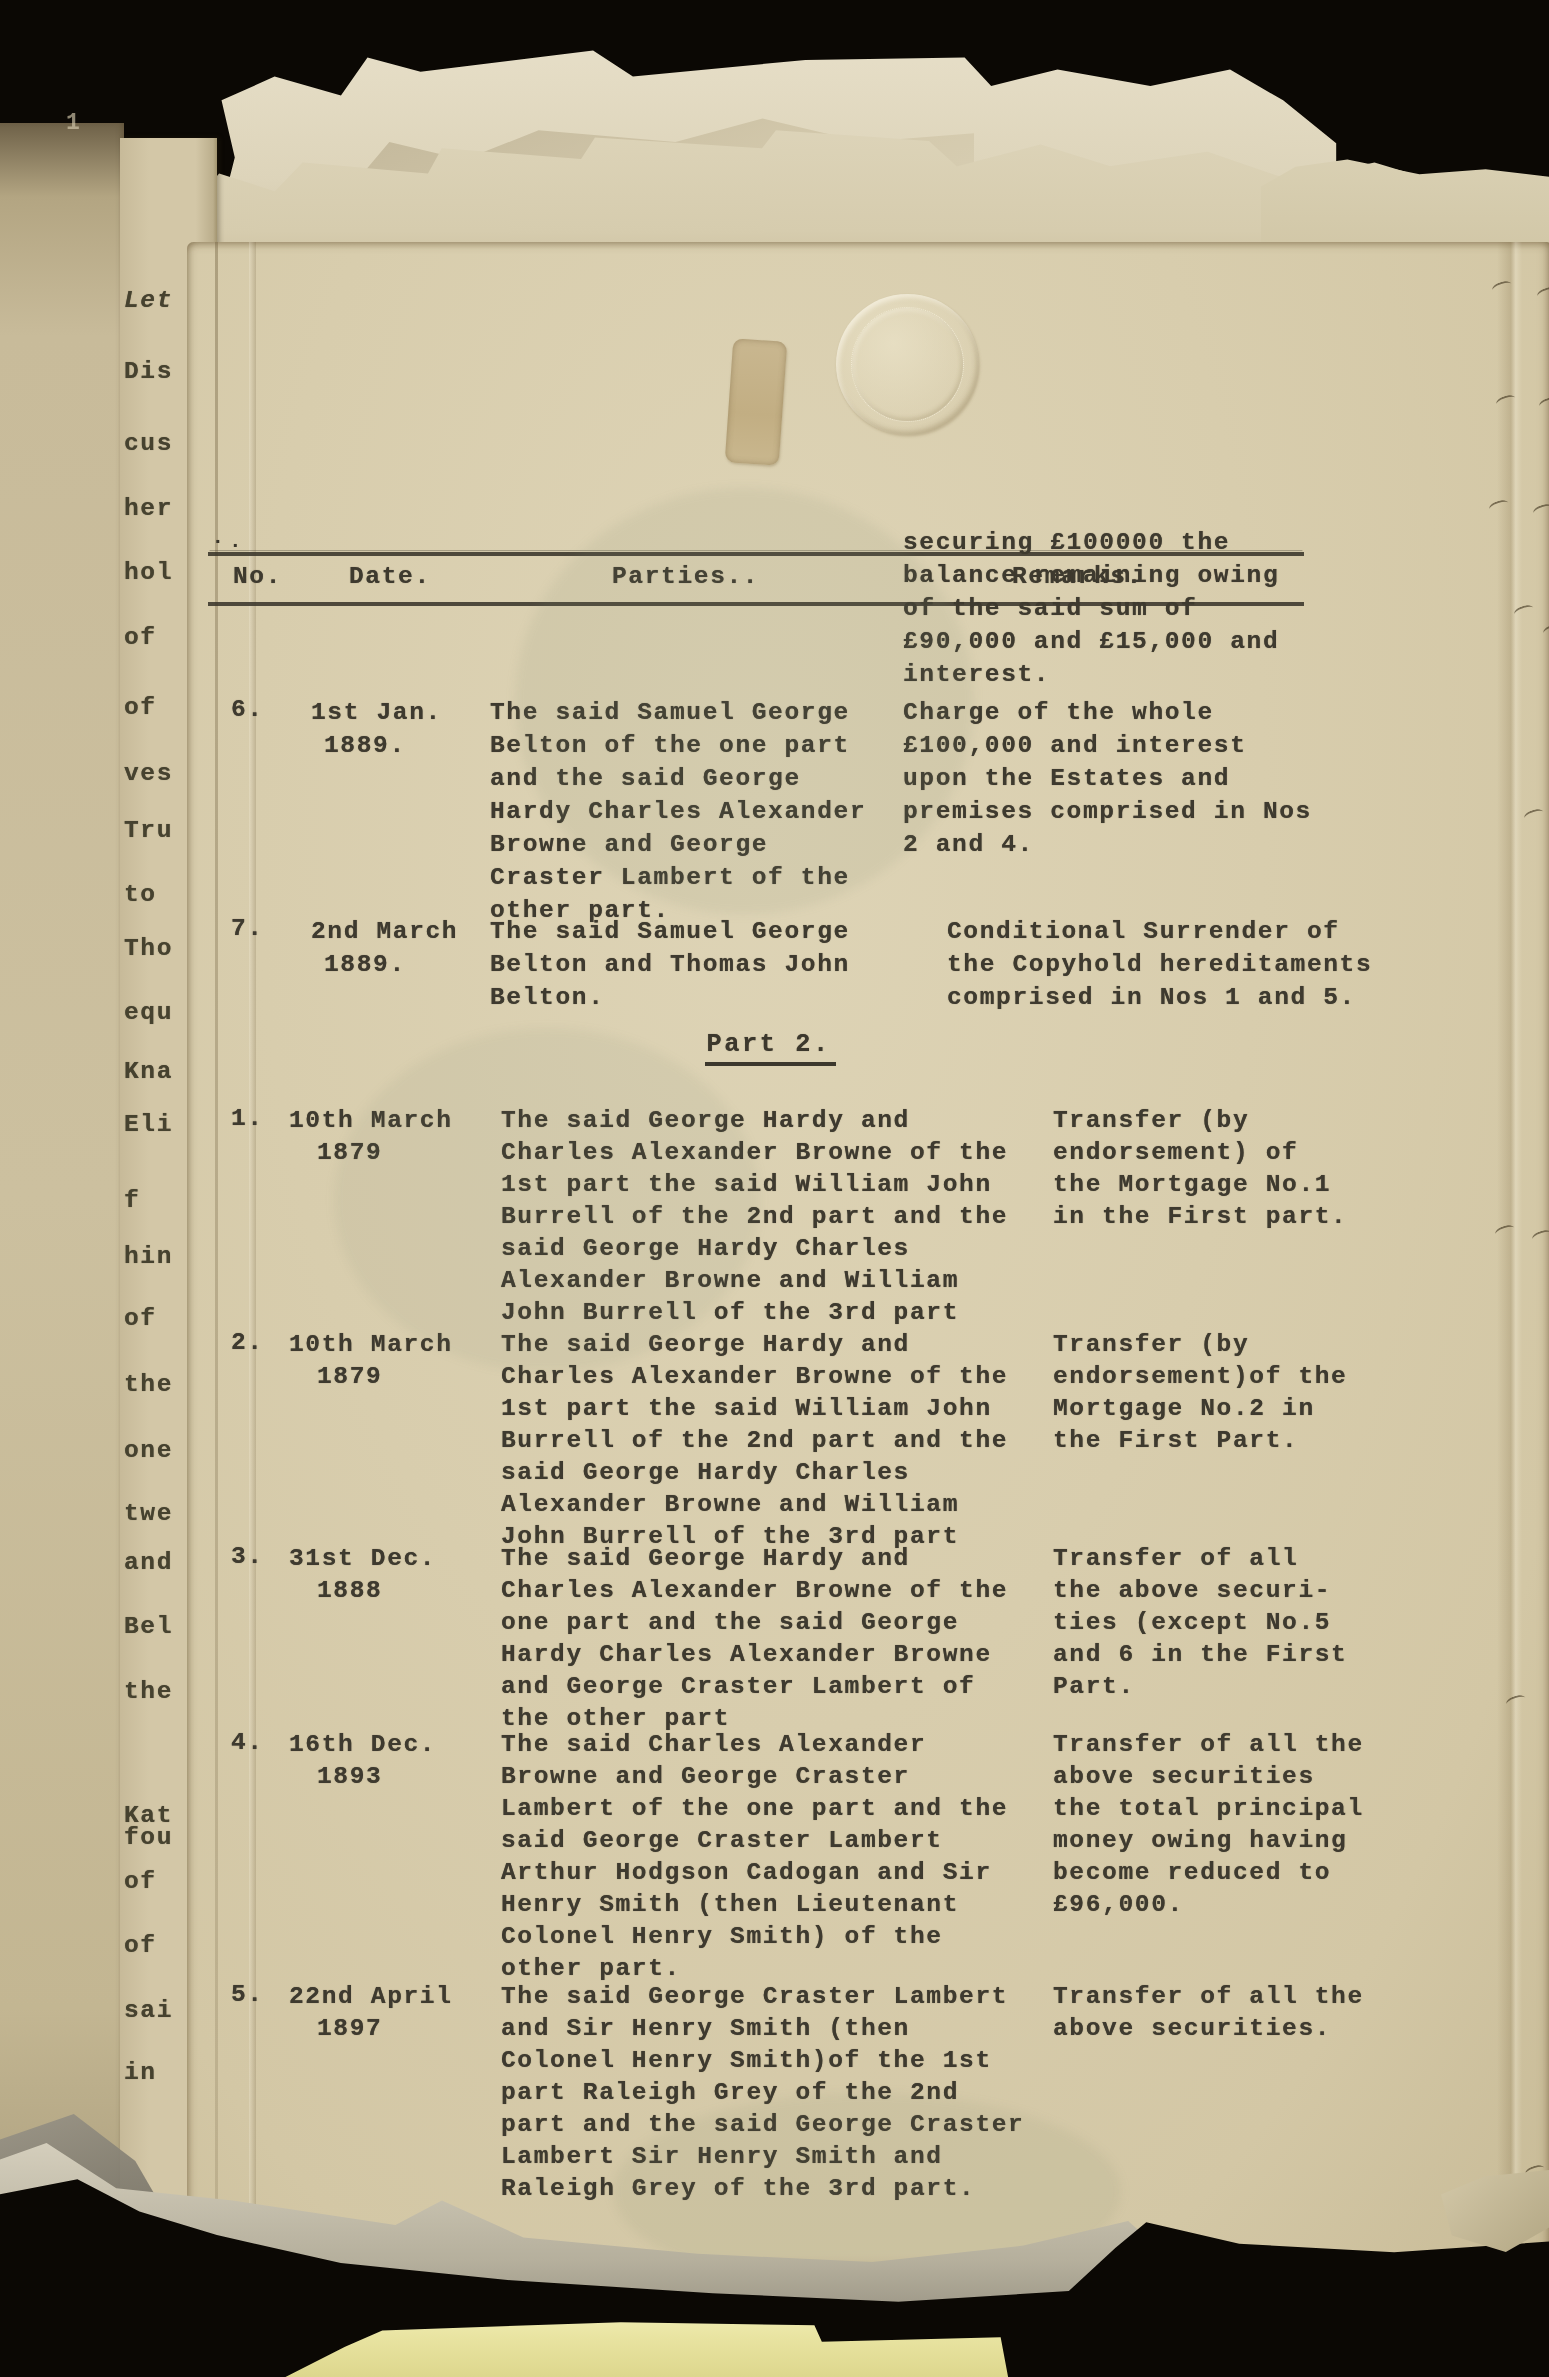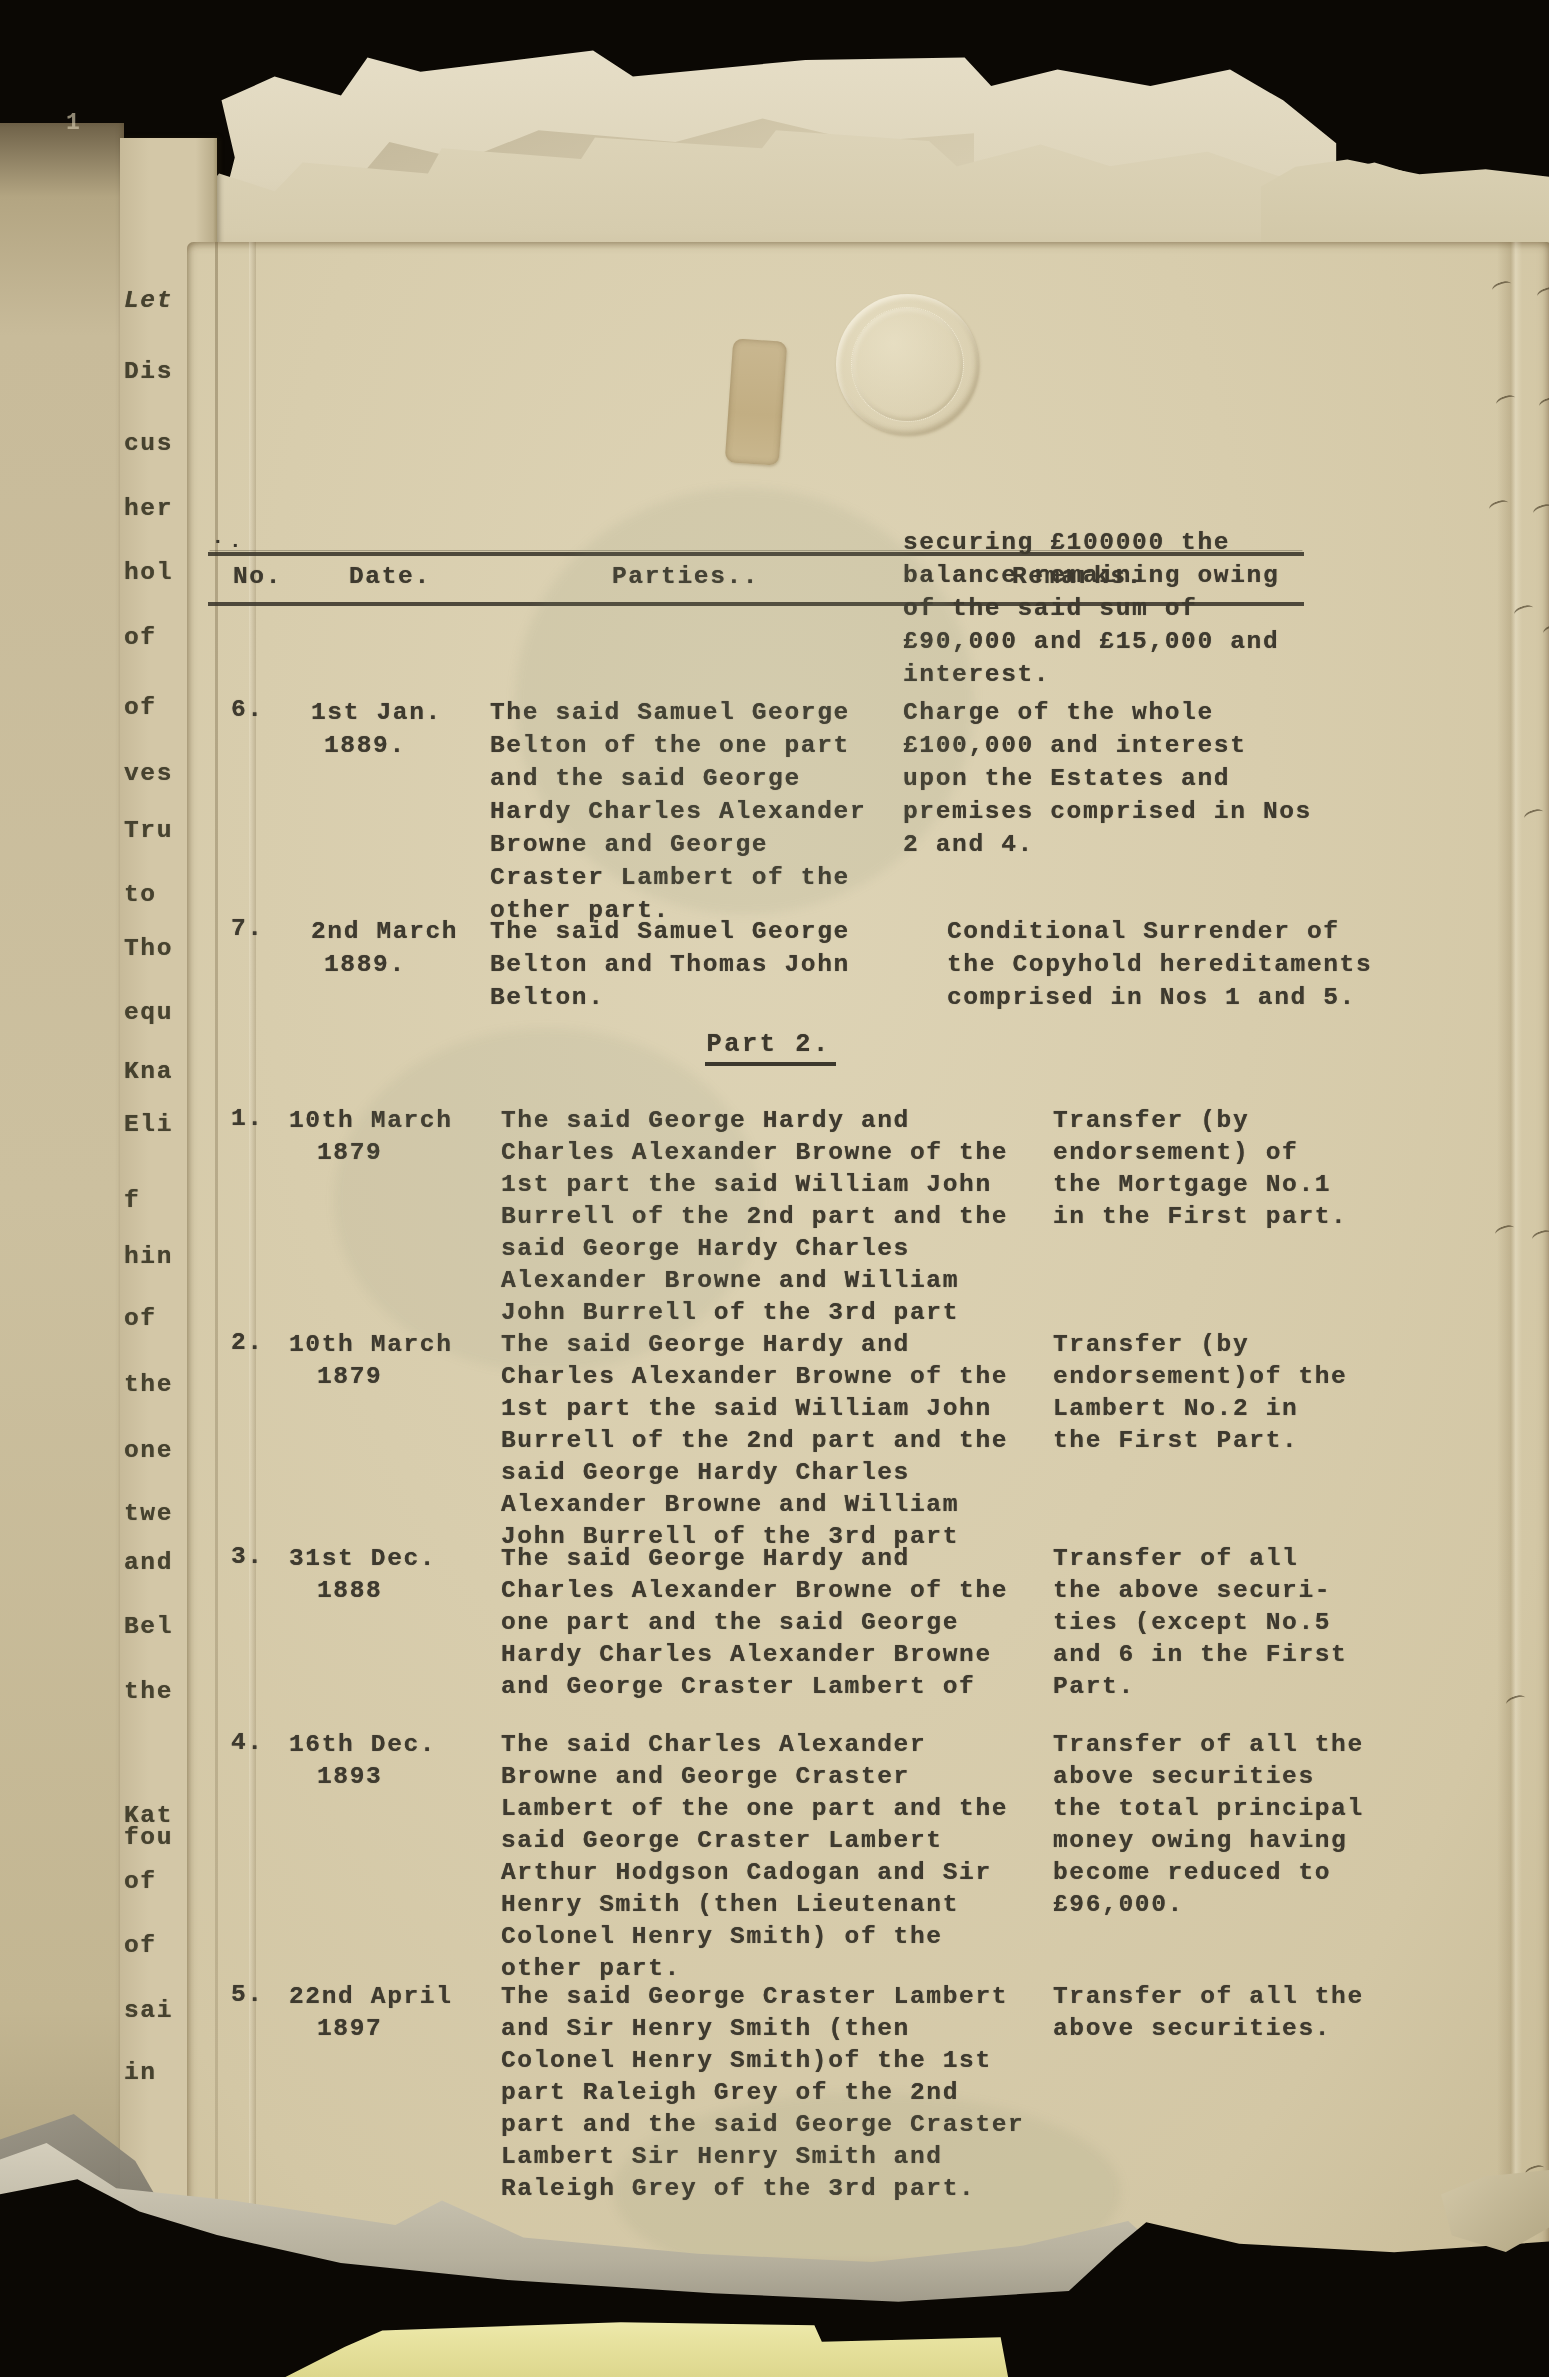--- a/index.html
+++ b/index.html
@@ -251,34 +251,35 @@
         <div>Charles Alexander Browne of the</div>
         <div>1st part the said William John</div>
         <div>Burrell of the 2nd part and the</div>
         <div>said George Hardy Charles</div>
         <div>Alexander Browne and William</div>
         <div>John Burrell of the 3rd part</div>
       </div>
       <div class="typew lh39" style="left: 866px; top: 1087px;">
         <div>Transfer (by</div>
         <div>endorsement)of the</div>
-        <div>Lambert No.2 in</div>
+        <div>Mortgage No.2 in</div>
         <div>the First Part.</div>
       </div>
       <div class="typew" style="left: 44px; top: 1301px;">3.</div>
       <div class="typew lh39" style="left: 102px; top: 1301px;">
         <div>31st Dec.</div>
         <div style="padding-left: 28px;">1888</div>
       </div>
       <div class="typew lh39" style="left: 314px; top: 1301px;">
         <div>The said George Hardy and</div>
         <div>Charles Alexander Browne of the</div>
         <div>one part and the said George</div>
         <div>Hardy Charles Alexander Browne</div>
         <div>and George Craster Lambert of</div>
+        <div>the other part</div>
       </div>
       <div class="typew lh39" style="left: 866px; top: 1301px;">
         <div>Transfer of all</div>
         <div>the above securi-</div>
         <div>ties (except No.5</div>
         <div>and 6 in the First</div>
         <div>Part.</div>
       </div>
       <div class="typew" style="left: 44px; top: 1487px;">4.</div>
       <div class="typew lh39" style="left: 102px; top: 1487px;">

